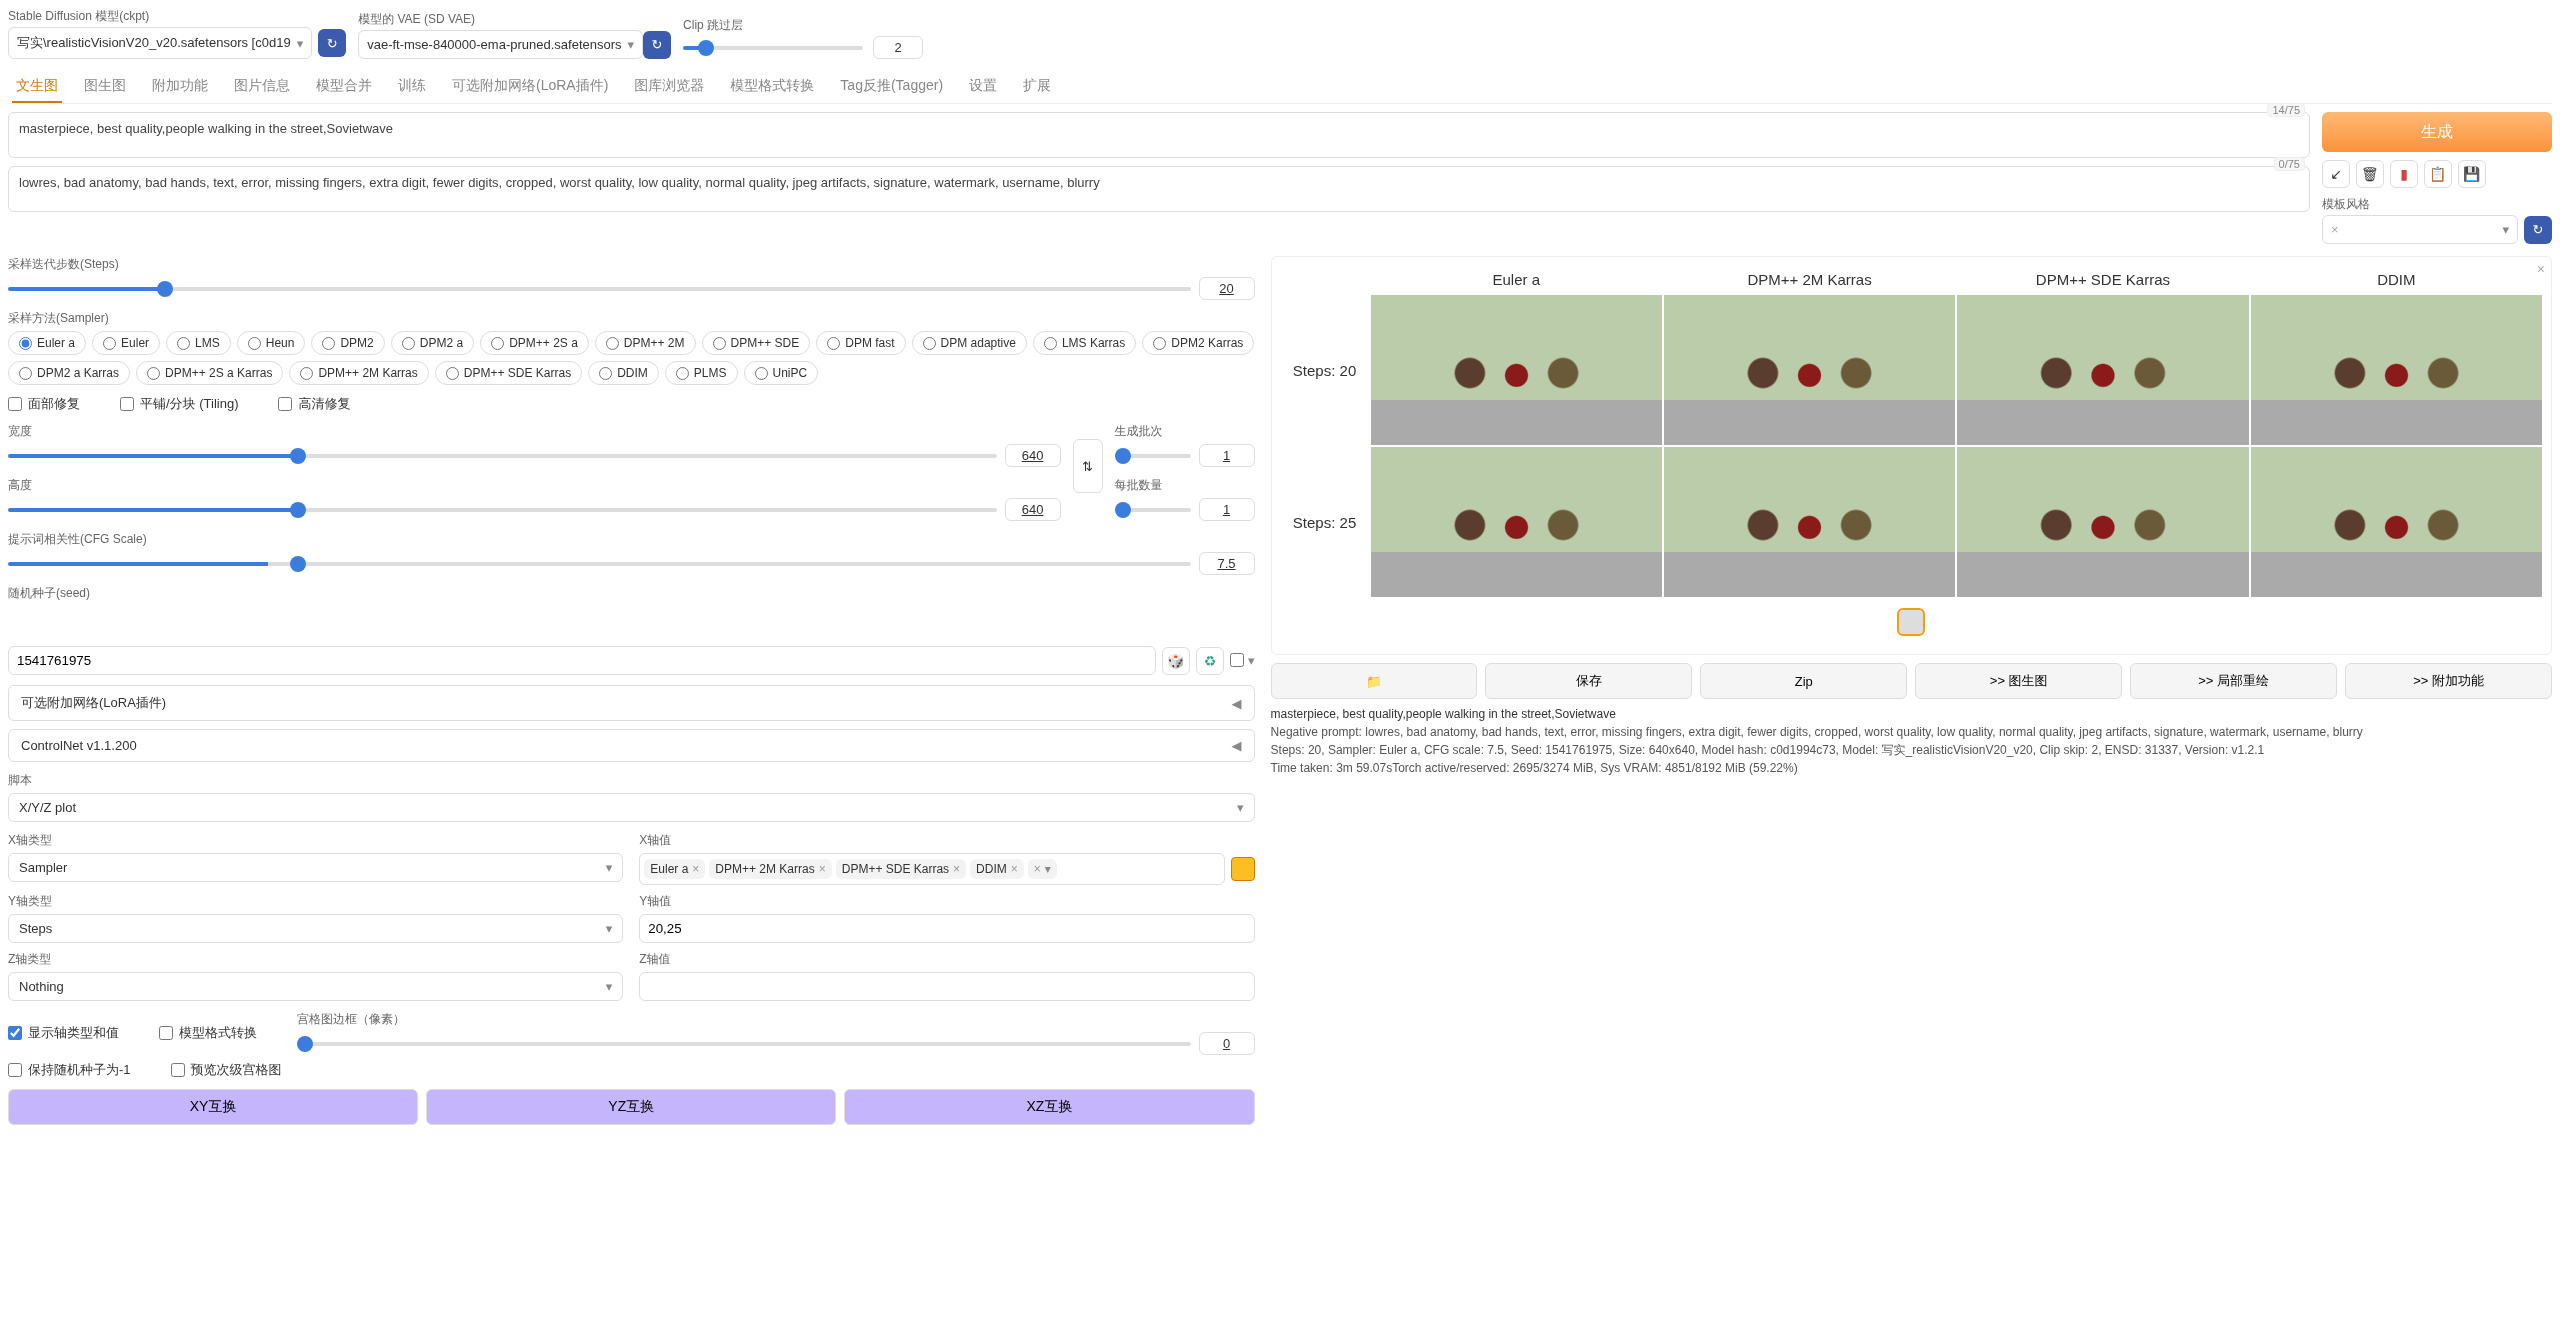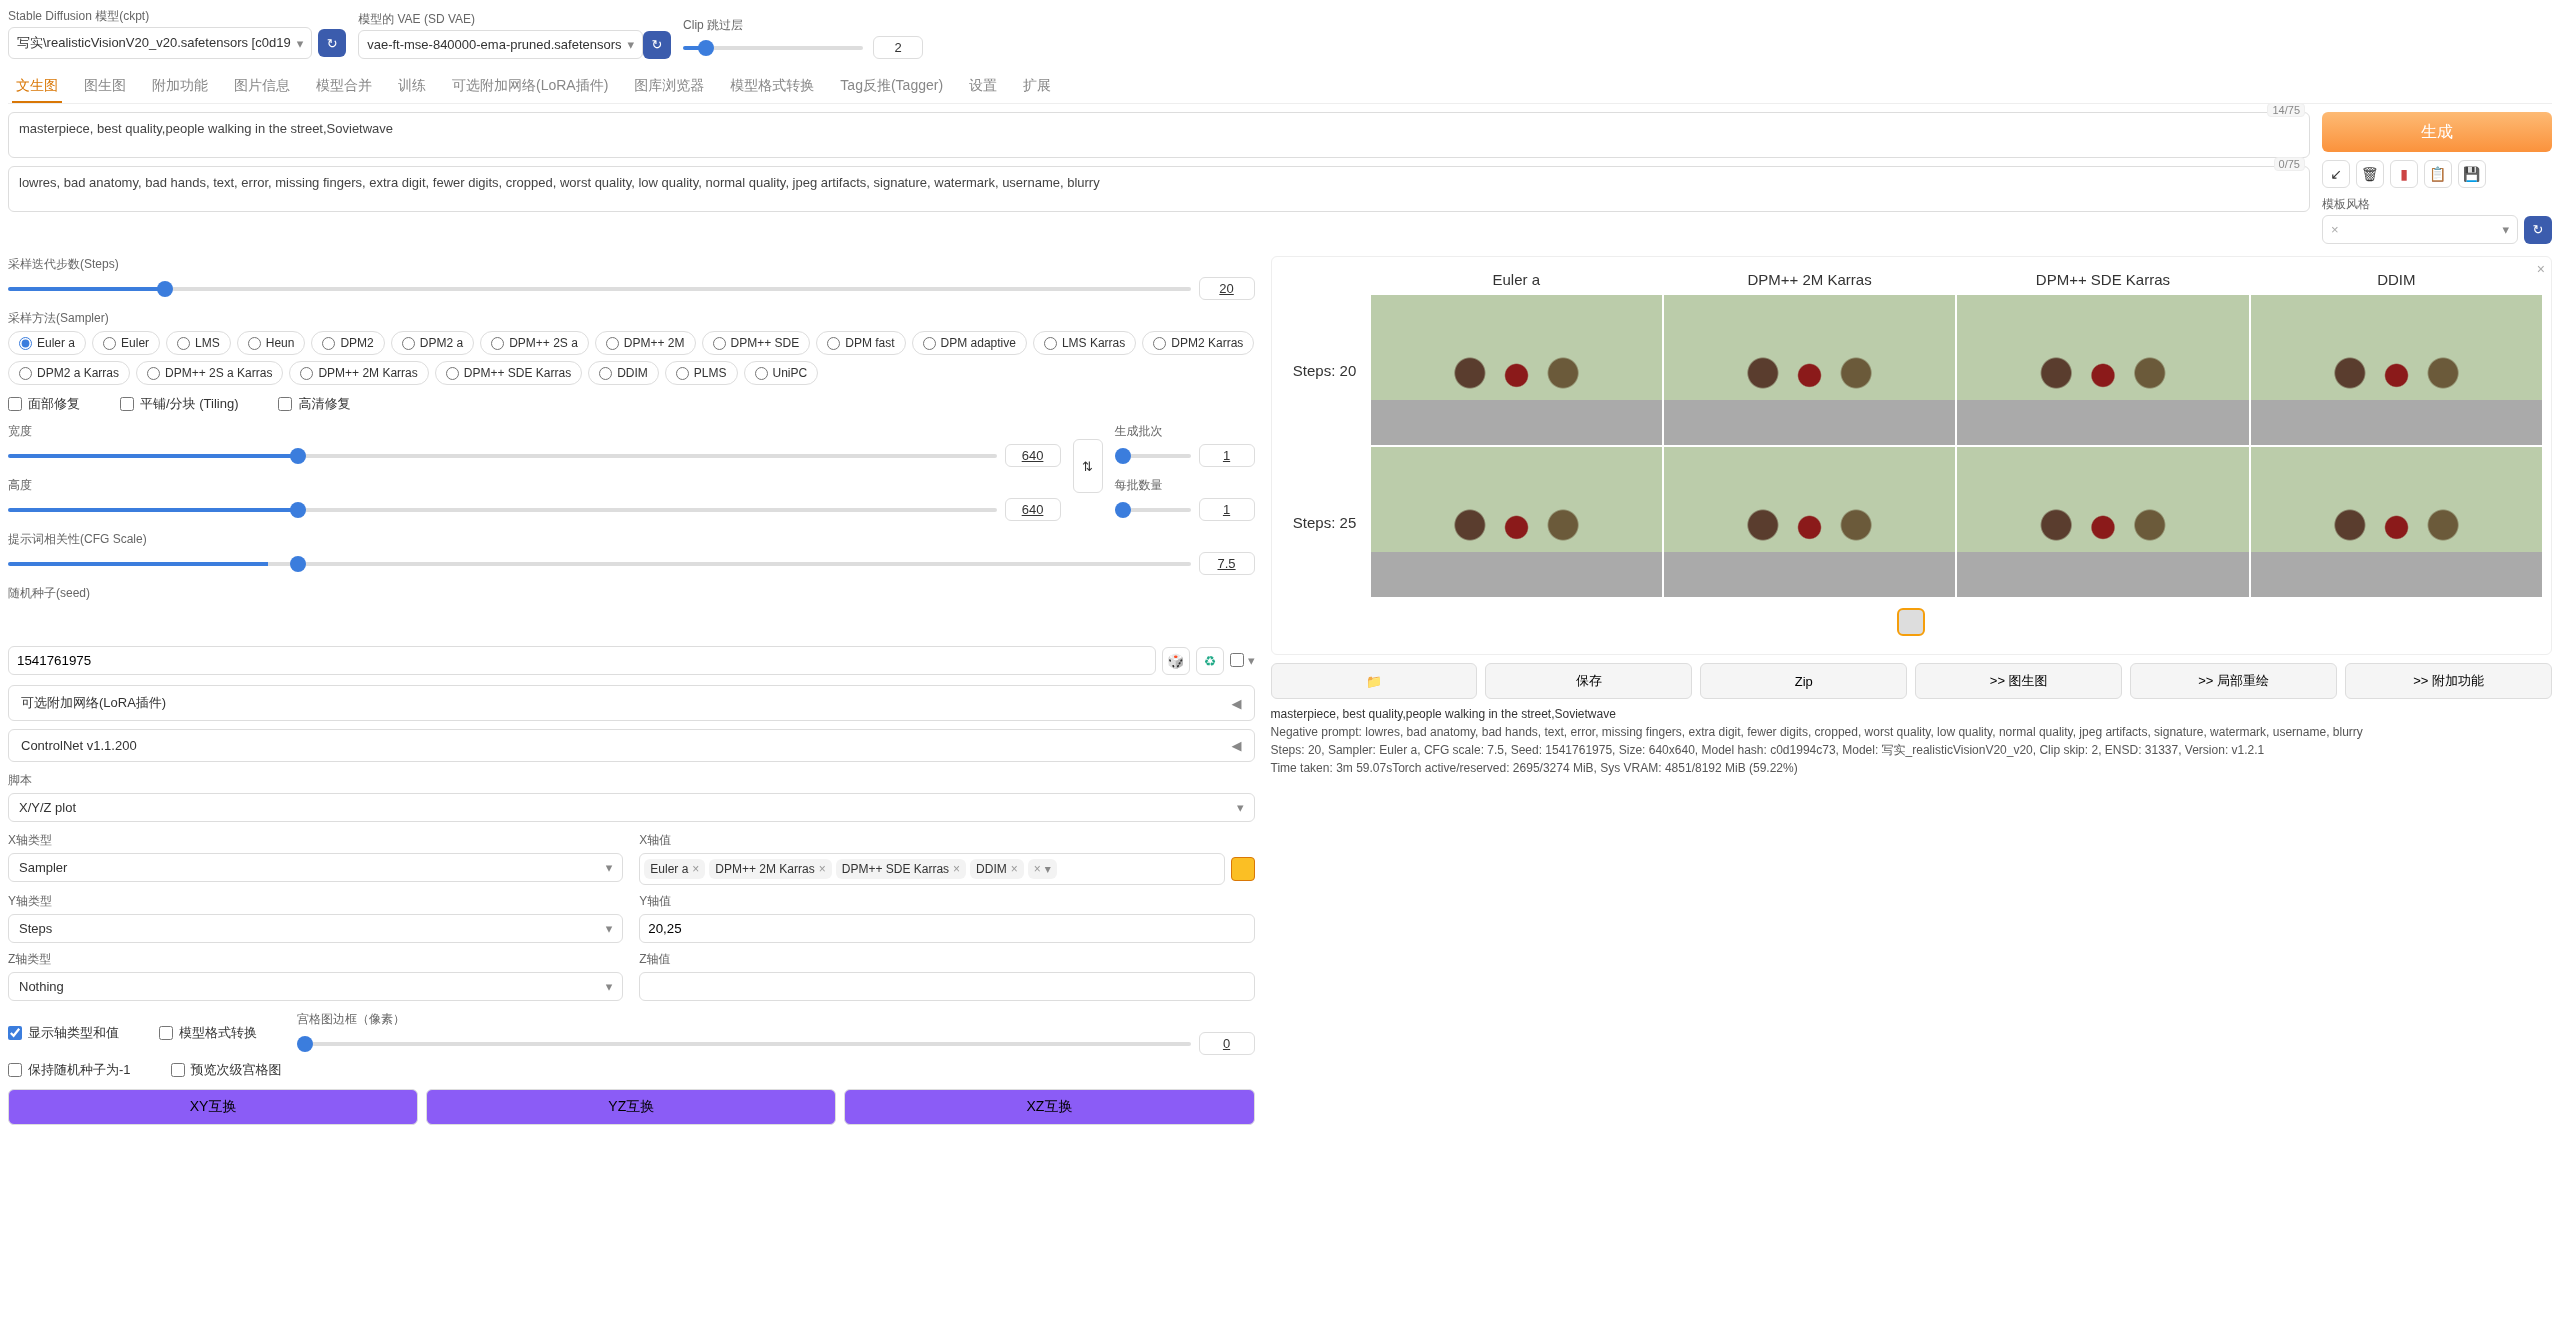--- a/index.html
+++ b/index.html
@@ -72,21 +72,21 @@
 .tok { background: #f3f3f3; border-radius: 6px; padding: 3px 6px; font-size: 12px; display: flex; gap: 4px; align-items: center; }
 .tok .x { color: #999; cursor: pointer; }
 .yellow { width: 24px; height: 24px; background: #fbbf24; border: 1px solid #d97706; border-radius: 4px; margin-left: 6px; cursor: pointer; }
 
 .txt-in { border: 1px solid #ddd; border-radius: 6px; padding: 6px 8px; width: 100%; }
 
 .ck { display: flex; gap: 6px; align-items: center; font-size: 13px; }
 input[type=checkbox] { width: 14px; height: 14px; accent-color: #3b7ddd; }
 
 .btn-row3 { display: flex; gap: 8px; margin-top: 10px; }
-.btn-row3 button { flex: 1; border: 1px solid #ddd; background: #8b5cf6; border-radius: 6px; padding: 8px; cursor: pointer; font-size: 14px; }
+.btn-row3 button { flex: 1; border: 1px solid #ddd; background: #c4b5fd; border-radius: 6px; padding: 8px; cursor: pointer; font-size: 14px; }
 
 .gallery-wrap { border: 1px solid #eee; border-radius: 6px; padding: 8px; position: relative; }
 .gallery-x { position: absolute; top: 4px; right: 6px; color: #aaa; cursor: pointer; font-size: 14px; }
 .grid-head { display: flex; }
 .grid-head .rowlbl { width: 90px; }
 .grid-head .coll { flex: 1; text-align: center; font-size: 15px; padding: 6px 0; }
 .grid-row { display: flex; align-items: center; }
 .grid-row .rowlbl { width: 90px; text-align: center; font-size: 15px; }
 .grid-row .cell { flex: 1; height: 150px; background: #bca; margin: 1px; }
 

